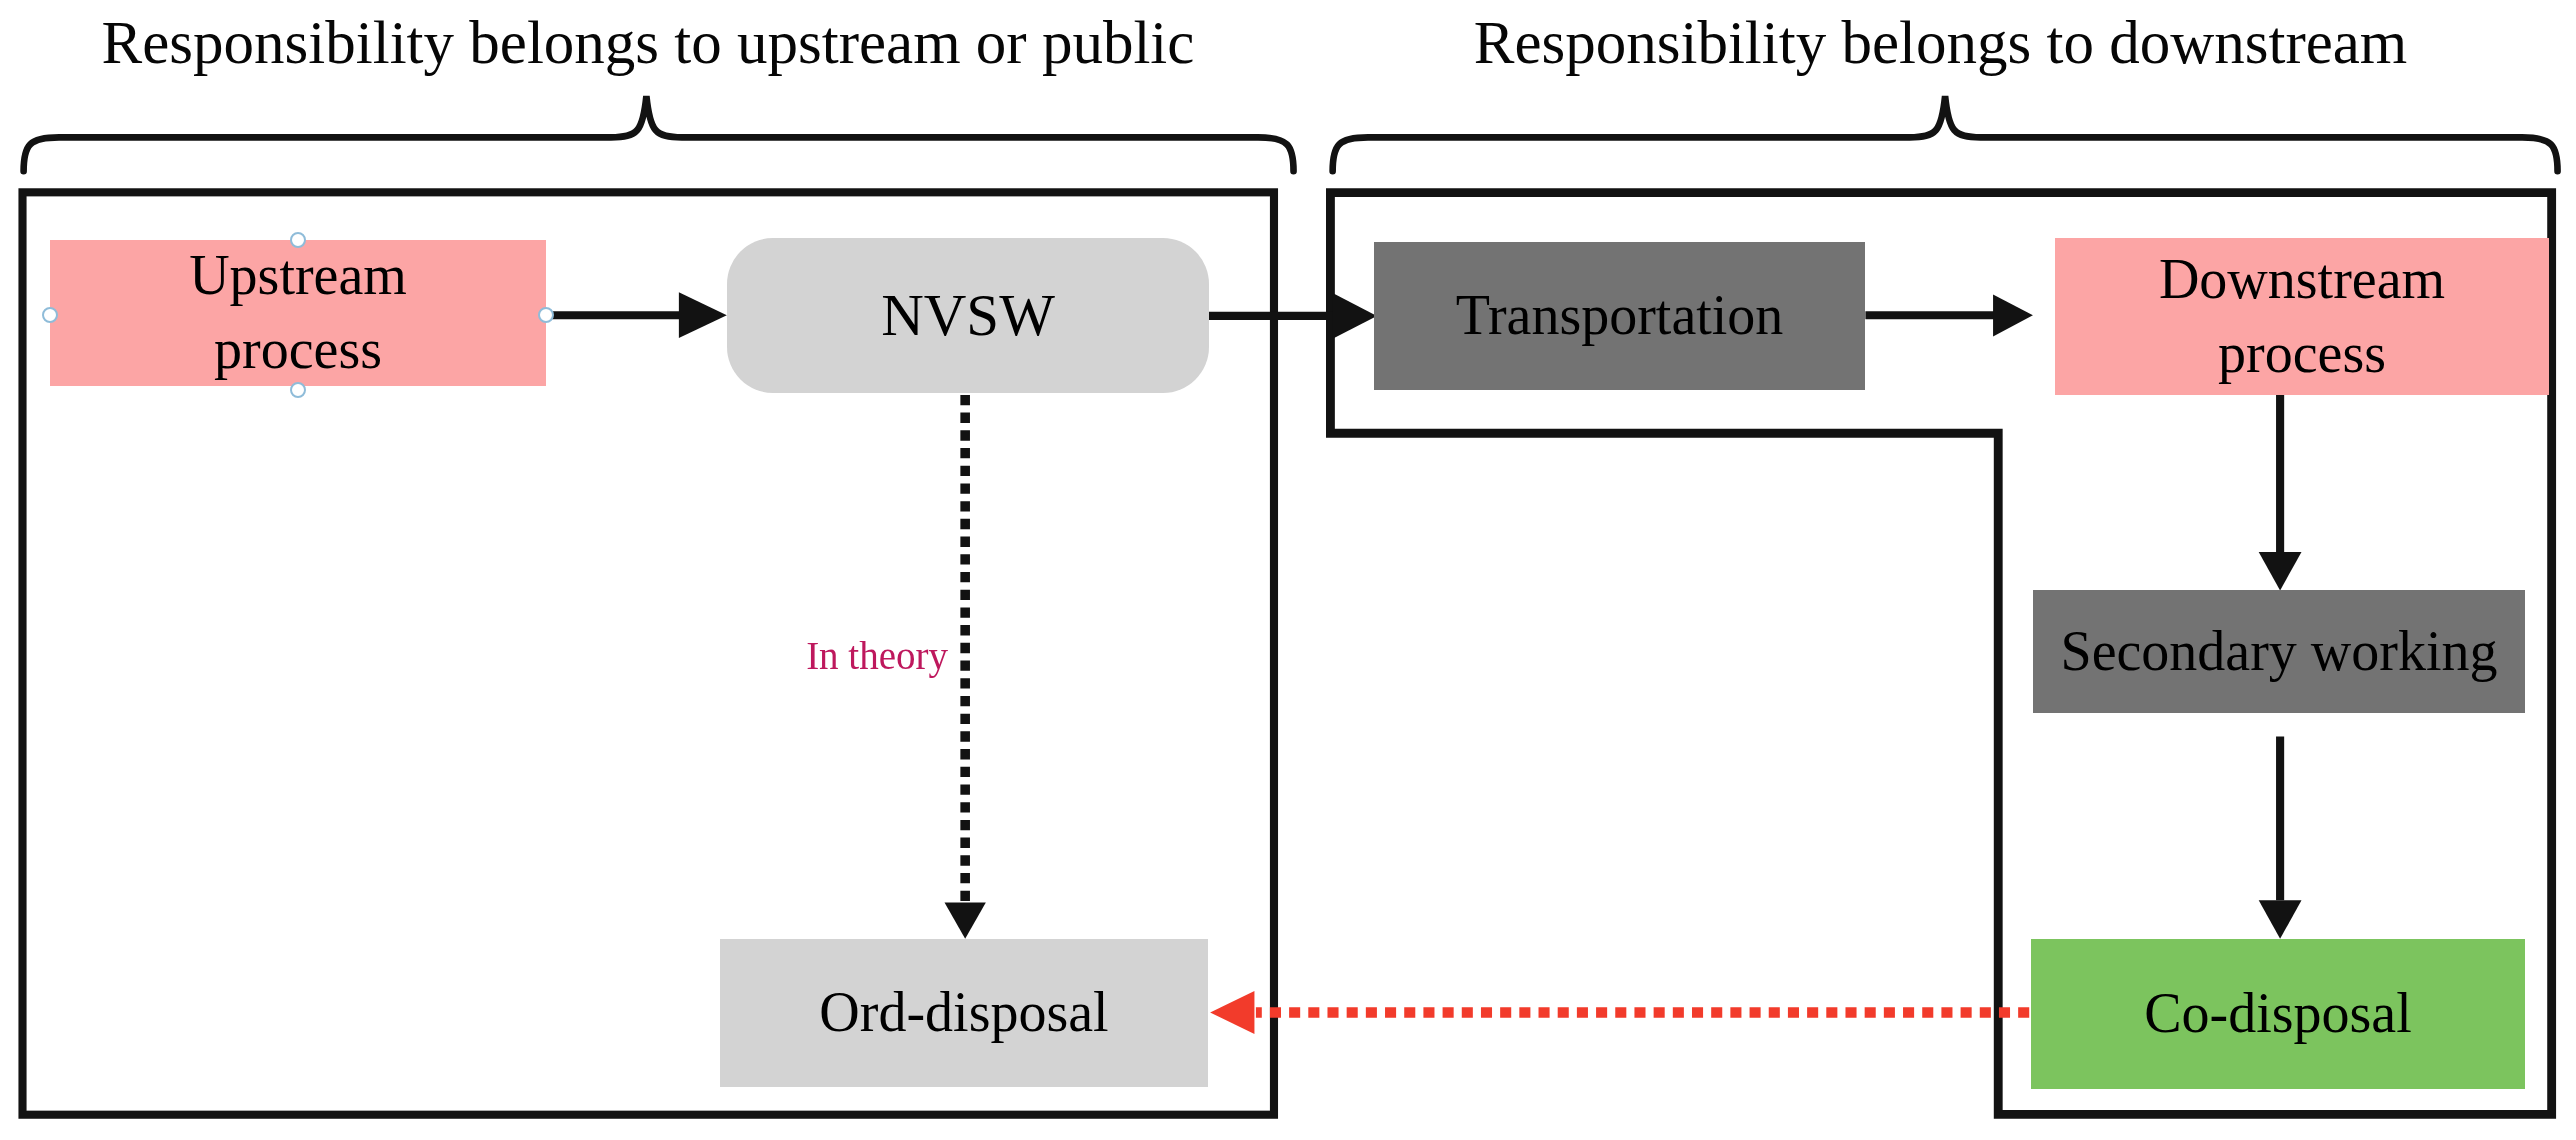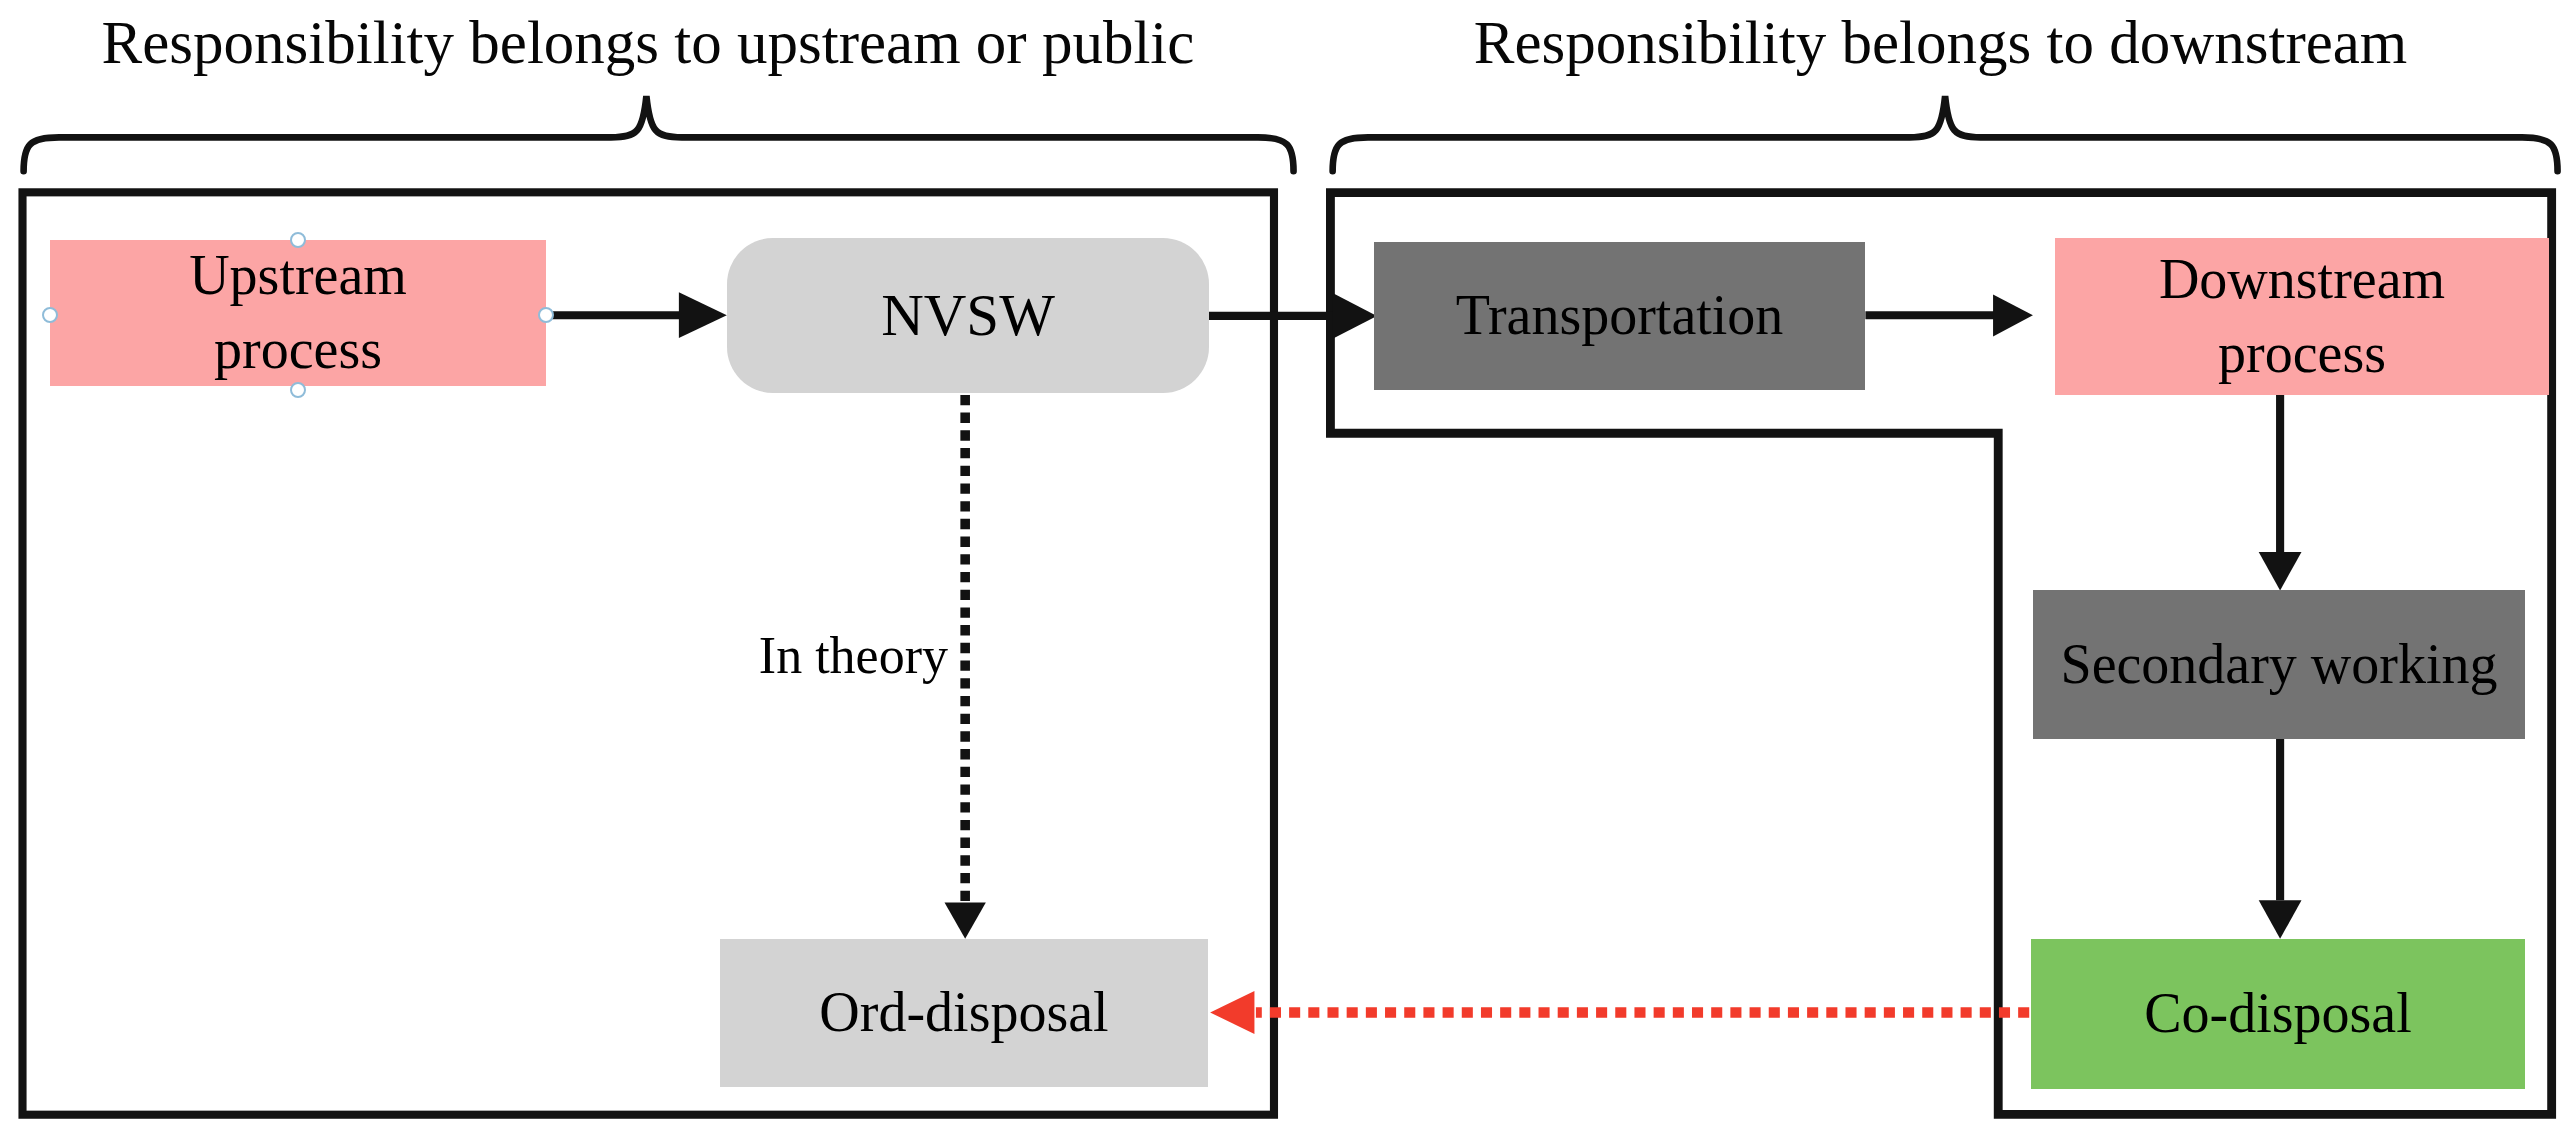--- a/index.html
+++ b/index.html
@@ -21,21 +21,21 @@
     display:flex;flex-direction:column;align-items:center;justify-content:center;
     font-size:56px;color:#000;text-align:center;line-height:1.32;
   }
   .node span{display:block;}
   .orange{background:#fca5a5;}
   .cyan{background:#737373;}
   .gray{background:#D3D3D3;}
   .green{background:#7CC45E;}
   .rounded{border-radius:46px;}
   .edge-label{
-    position:absolute;z-index:4;font-size:52px;color:#000000;white-space:nowrap;
+    position:absolute;z-index:4;font-size:39px;color:#be185d;white-space:nowrap;
   }
   .edge-label.red{color:#F23B2B;font-size:56px;}
   .handle{
     position:absolute;z-index:6;width:16px;height:16px;border-radius:50%;
     background:#ffffff;border:2.2px solid #8FBCD9;box-sizing:border-box;
     margin-left:-8px;margin-top:-8px;
   }
 </style>
 </head>
 <body>
@@ -104,21 +104,21 @@
 
   <div class="node cyan" style="left:1374px;top:242px;width:491px;height:148px;">
     <span>Transportation</span>
   </div>
 
   <div class="node orange" style="left:2031px;top:238px;width:494px;height:157px;margin-left:24px;">
     <span>Downstream</span>
     <span>process</span>
   </div>
 
-  <div class="node cyan" style="left:2033px;top:590px;width:492px;height:149px;">
+  <div class="node cyan" style="left:2033px;top:590px;width:492px;height:123px;">
     <span>Secondary working</span>
   </div>
 
   <div class="node gray" style="left:720px;top:939px;width:488px;height:148px;">
     <span>Ord-disposal</span>
   </div>
 
   <div class="node green" style="left:2031px;top:939px;width:494px;height:150px;">
     <span>Co-disposal</span>
   </div>

